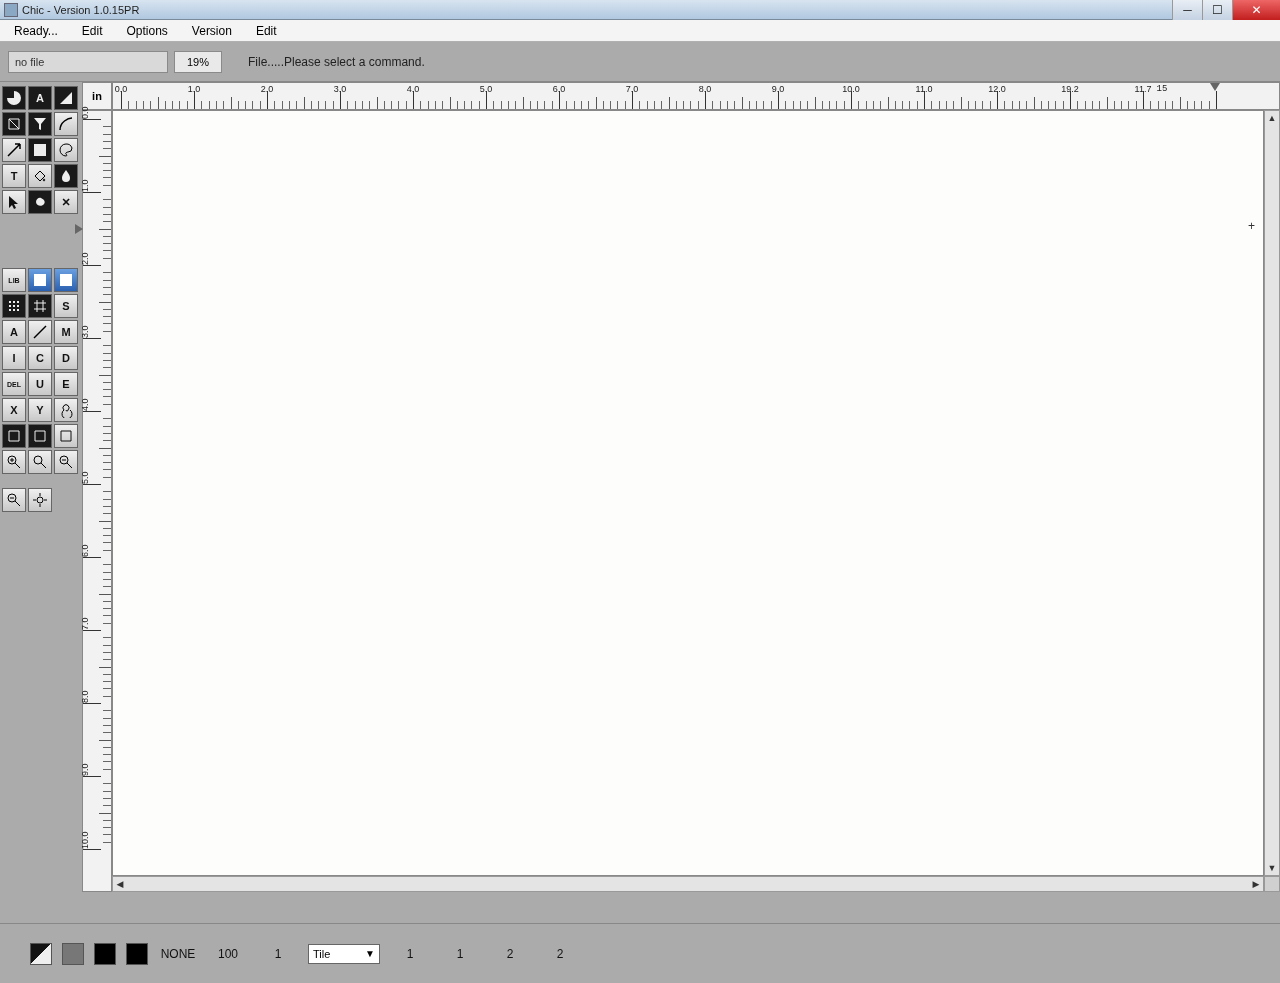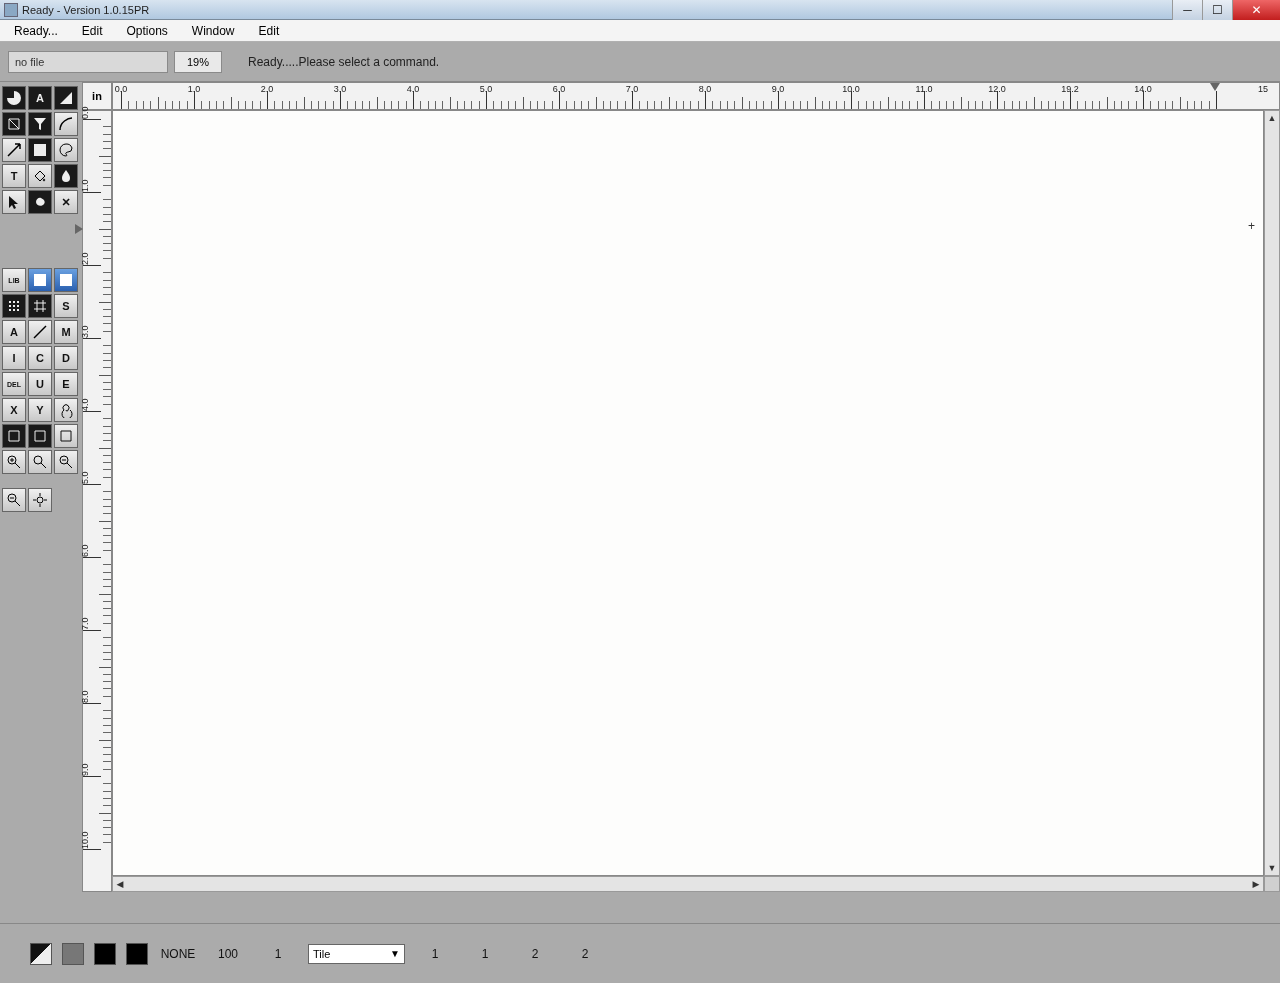--- a/index.html
+++ b/index.html
@@ -266,21 +266,21 @@
   .swatch.black { background:#000; }
   .bottom-val {
     min-width:40px;
     text-align:center;
     font-size:12px;
     color:#111;
   }
   .tile-select {
     display:flex;align-items:center;
     background:#fff;border:1px solid #666;
-    height:20px;width:97px;
+    height:20px;width:72px;
     padding:0 4px;
     justify-content:space-between;
     font-size:11px;
   }
   .tile-select .caret { font-size:10px;}
   .v-marker-left {
     position:absolute;
     left:-8px;
     width:0;height:0;
     border-top:5px solid transparent;
@@ -294,40 +294,40 @@
     border-left:5px solid transparent;
     border-right:5px solid transparent;
     border-top:8px solid #666;
   }
 </style>
 </head>
 <body>
 
 <div class="titlebar">
   <span class="app-icon"></span>
-  <span class="title-text">Ready - Version 1.0.15PR</span>
+  <span class="title-text">Chic - Version 1.0.15PR</span>
   <div class="window-controls">
     <div class="win-btn win-min">─</div>
     <div class="win-btn win-max">☐</div>
     <div class="win-btn win-close">✕</div>
   </div>
 </div>
 
 <div class="menubar">
   <div class="menu-item">Ready...</div>
   <div class="menu-item">Edit</div>
   <div class="menu-item">Options</div>
-  <div class="menu-item">Window</div>
+  <div class="menu-item">Version</div>
   <div class="menu-item">Edit</div>
 </div>
 
 <div class="infobar">
   <div class="filename-box">no file</div>
   <div class="zoom-box">19%</div>
-  <div class="status-text">Ready.....Please select a command.</div>
+  <div class="status-text">File.....Please select a command.</div>
 </div>
 
 <div class="main-row">
 
   <div class="toolbox-col">
     <div class="tool-grid" id="tg1">
         <div class="tool-btn dark">
           <svg viewBox="0 0 16 16">
             <path d="M8 1a7 7 0 1 1-7 7h7z" fill="currentColor"></path>
           </svg>
@@ -631,32 +631,32 @@
           <div class="tick-minor" style="left: 964.3px;"></div>
           <div class="tick-minor" style="left: 971.6px;"></div>
           <div class="tick-minor" style="left: 978.9px;"></div>
           <div class="tick-minor" style="left: 986.2px;"></div>
           <div class="tick-mid" style="left: 993.5px;"></div>
           <div class="tick-minor" style="left: 1000.8px;"></div>
           <div class="tick-minor" style="left: 1008.1px;"></div>
           <div class="tick-minor" style="left: 1015.4px;"></div>
           <div class="tick-minor" style="left: 1022.7px;"></div>
           <div class="tick-major" style="left: 1030px;"></div>
-          <div class="tick-label" style="left: 1030px;">14.0</div>
+          <div class="tick-label" style="left: 1030px;">11.7</div>
           <div class="tick-minor" style="left: 1037.3px;"></div>
           <div class="tick-minor" style="left: 1044.6px;"></div>
           <div class="tick-minor" style="left: 1051.9px;"></div>
           <div class="tick-minor" style="left: 1059.2px;"></div>
           <div class="tick-mid" style="left: 1066.5px;"></div>
           <div class="tick-minor" style="left: 1073.8px;"></div>
           <div class="tick-minor" style="left: 1081.1px;"></div>
           <div class="tick-minor" style="left: 1088.4px;"></div>
           <div class="tick-minor" style="left: 1095.7px;"></div>
           <div class="tick-major" style="left: 1103px;"></div>
-          <div class="tick-label" style="left: 1150px;">15</div>
+          <div class="tick-label" style="left: 1049px; font-family: Liberation Mono, monospace;">15</div>
           <div class="h-marker-top" style="left: 1097px; top: 0px;"></div>
         </div>
     </div>
     <div class="canvas-row">
       <div class="ruler-v" id="rulerV" style="overflow: visible;">
           <div class="tick-major" style="top: 8px;"></div>
           <div class="tick-label" style="top: 8px;">0.0</div>
           <div class="tick-minor" style="top: 15.3px;"></div>
           <div class="tick-minor" style="top: 22.6px;"></div>
           <div class="tick-minor" style="top: 29.9px;"></div>

